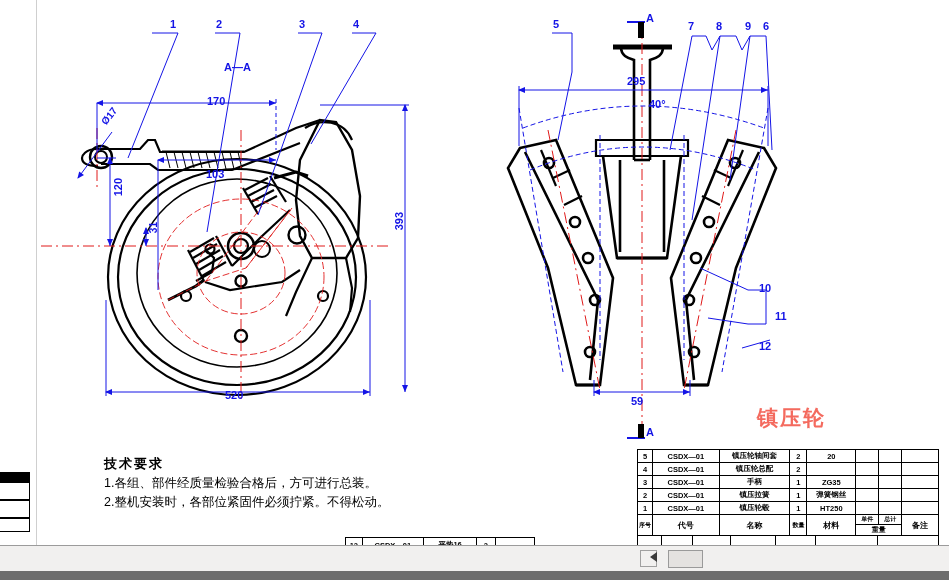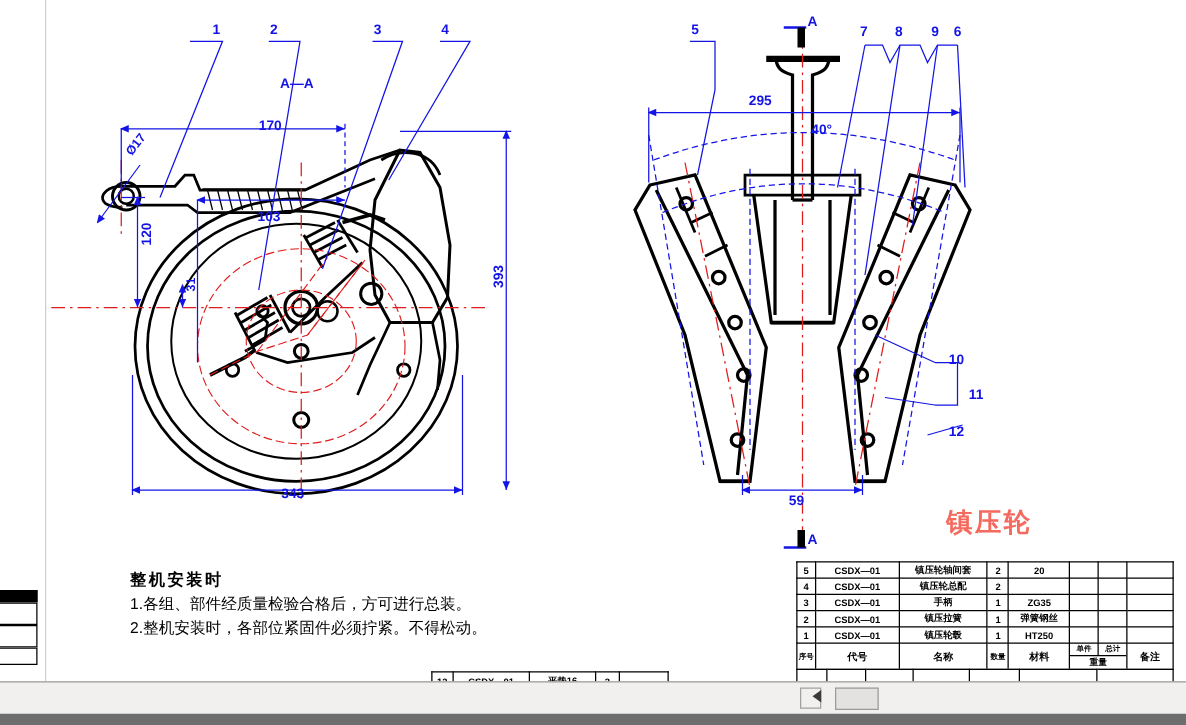--- a/index.html
+++ b/index.html
@@ -238,24 +238,24 @@
         <rect x="638" y="22" width="6" height="16"></rect>
         <rect x="638" y="424" width="6" height="14"></rect>
       </g>
     </svg>
 
     <div class="lbl" style="left:207px;top:95px;">170</div>
     <div class="lbl" style="left:206px;top:168px;">103</div>
     <div class="lbl vtext" style="left:112px;top:178px;">120</div>
     <div class="lblsm vtext" style="left:148px;top:222px;">31</div>
     <div class="lbl vtext" style="left:393px;top:212px;">393</div>
-    <div class="lbl" style="left:225px;top:389px;">343</div>
+    <div class="lbl" style="left:225px;top:389px;">520</div>
     <div class="lblsm" style="left:99px;top:120px;transform:rotate(-52deg);transform-origin:left top;">Ø17</div>
 
-    <div class="lbl" style="left:599px;top:75px;">295</div>
+    <div class="lbl" style="left:627px;top:75px;">295</div>
     <div class="lbl" style="left:649px;top:98px;">40°</div>
     <div class="lbl" style="left:631px;top:384px;margin-top:11px;">59</div>
 
     <div class="lbl" style="left:170px;top:18px;">1</div>
     <div class="lbl" style="left:216px;top:18px;">2</div>
     <div class="lbl" style="left:299px;top:18px;">3</div>
     <div class="lbl" style="left:353px;top:18px;">4</div>
 
     <div class="lbl" style="left:553px;top:18px;">5</div>
     <div class="lbl" style="left:688px;top:20px;">7</div>
@@ -267,21 +267,21 @@
     <div class="lbl" style="left:759px;top:340px;">12</div>
 
     <div class="lbl" style="left:224px;top:61px;">A—A</div>
     <div class="lbl" style="left:646px;top:12px;">A</div>
     <div class="lbl" style="left:646px;top:426px;">A</div>
 
     <div class="redttl">镇压轮</div>
 
 
     <div class="techblk">
-      <div class="techttl">整机安装时</div>
+      <div class="techttl">技术要求</div>
       <div class="techline">1.各组、部件经质量检验合格后，方可进行总装。</div>
       <div class="techline">2.整机安装时，各部位紧固件必须拧紧。不得松动。</div>
     </div>
 
     <table class="bom" style="left:637px;top:449px;width:302px;">
       <tbody>
           <tr>
         <td style="width:14px;">5</td>
         <td style="width:66px;">CSDX—01</td>
         <td style="width:70px;">镇压轮轴间套</td>

